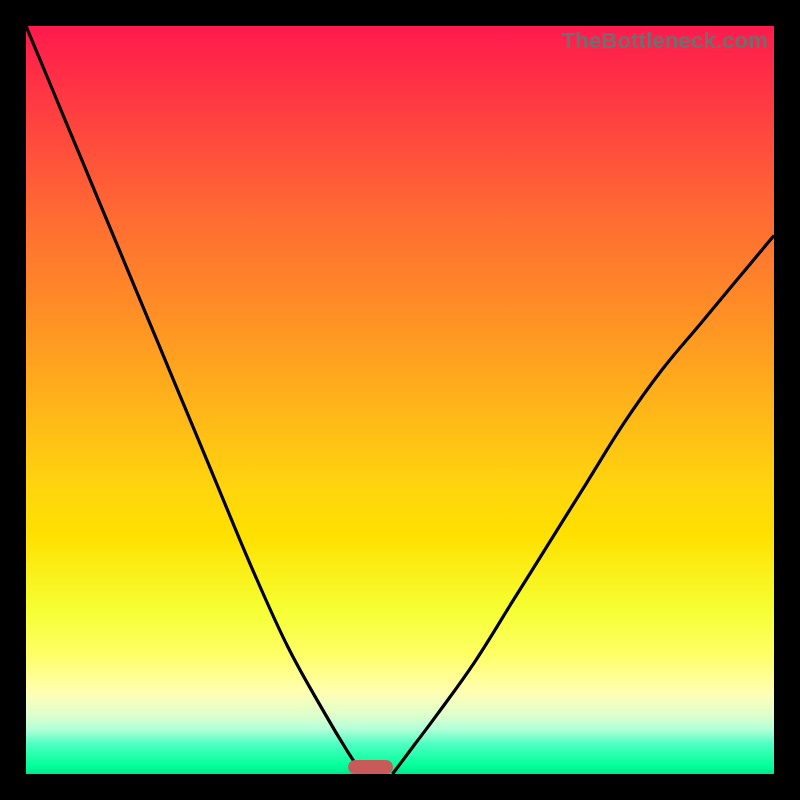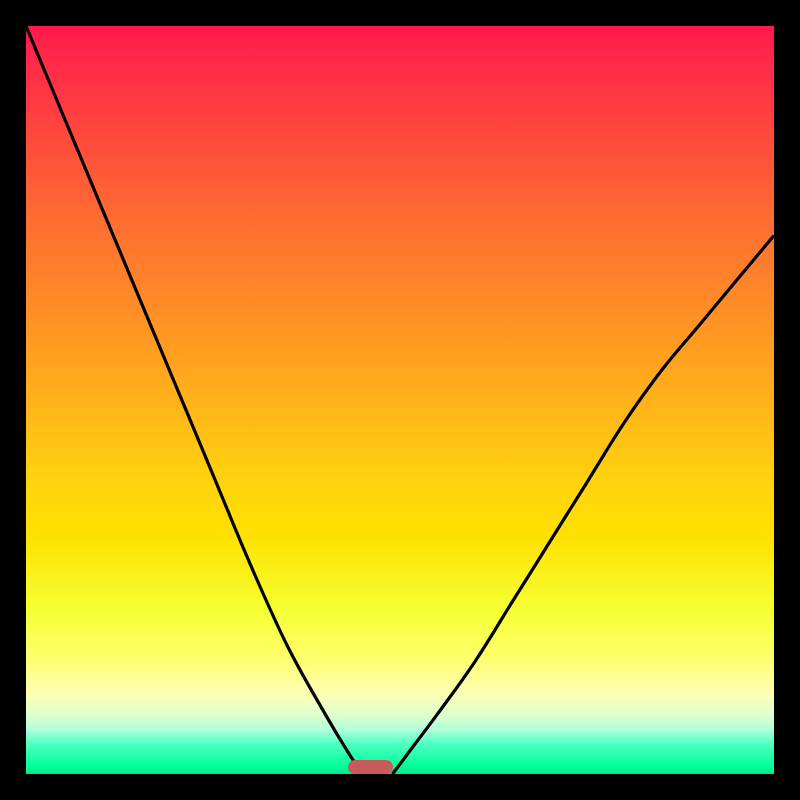--- a/index.html
+++ b/index.html
@@ -57,20 +57,21 @@
     border-radius: 7px;
     background: #c85a5a;
   }
 </style>
 </head>
 <body>
 
 <div class="frame">
   <div class="plot-area">
 
+    <div class="watermark">TheBottleneck.com</div>
 
     <svg class="curves" viewBox="0 0 748 748" preserveAspectRatio="none">
       <path d="M 0,0 C 6.731999999999999,16.156799999999997 23.936,57.4464 37.4,89.75999999999999 C 50.864,122.07359999999998 61.336,147.20639999999997 74.8,179.51999999999998 C 88.264,211.8336 98.736,236.96639999999996 112.2,269.28 C 125.664,301.5936 136.136,326.72639999999996 149.6,359.03999999999996 C 163.064,391.3536 173.536,416.4864 187,448.8 C 200.464,481.1136 210.936,507.59279999999995 224.4,538.56 C 237.864,569.5272 248.336,593.912 261.8,620.84 C 275.264,647.768 288.42879999999997,669.3104 299.2,688.16 C 309.9712,707.0096 314.90799999999996,714.7887999999999 321.64,725.56 C 328.372,736.3312 333.9072,743.9608 336.6,748" fill="none" stroke="#000" stroke-width="3.2"></path>
       <path d="M 366.52,748 C 370.5592,742.6144 380.88160000000005,728.8512000000001 388.96000000000004,718.08 C 397.0384,707.3088 400.6288,702.9703999999999 411.40000000000003,688.16 C 422.17120000000006,673.3496 435.336,655.996 448.8,635.8 C 462.264,615.6039999999999 472.736,597.5024000000001 486.2,575.96 C 499.664,554.4176 510.136,537.6624 523.6,516.12 C 537.0640000000001,494.5776 547.5360000000001,477.82239999999996 561,456.28 C 574.4639999999999,434.7376 584.936,416.63599999999997 598.4,396.44 C 611.8639999999999,376.244 622.3359999999999,361.5832 635.8,344.08 C 649.264,326.5768 659.736,315.35679999999996 673.2,299.2 C 686.6640000000001,283.0432 697.1360000000001,270.47679999999997 710.6,254.32 C 724.064,238.16320000000002 741.268,217.51840000000004 748,209.44000000000005" fill="none" stroke="#000" stroke-width="3.2"></path>
     </svg>
 
     <div class="marker" style="left: 321.64px; width: 44.88px; bottom: 0px;"></div>
   </div>
 </div>
 

